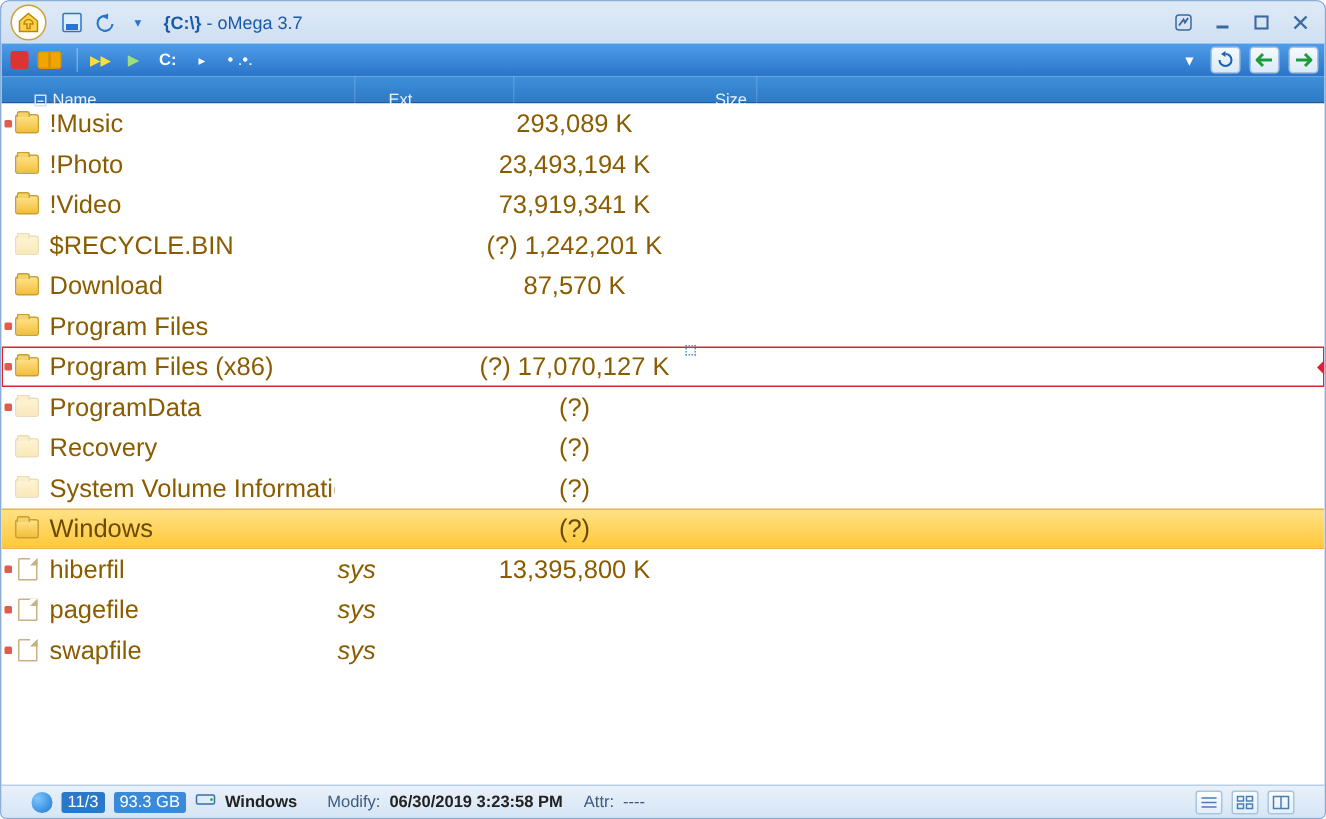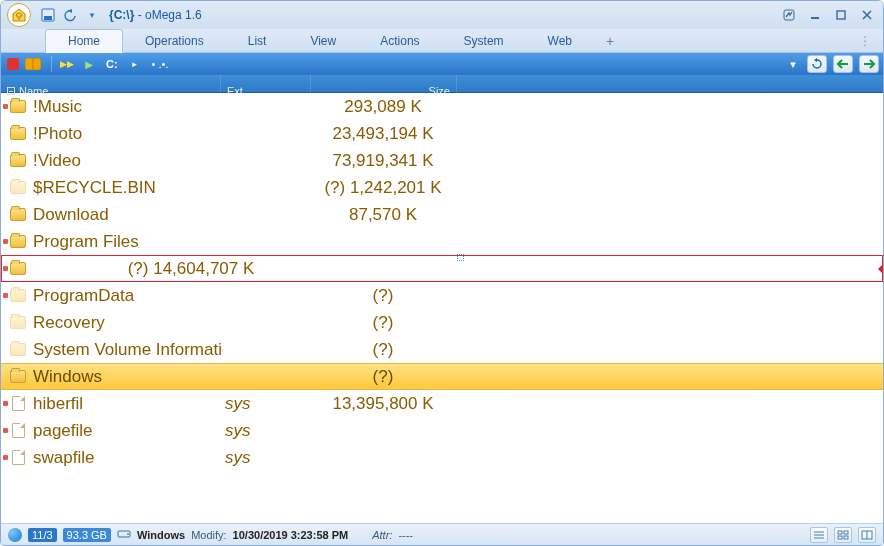--- a/index.html
+++ b/index.html
@@ -33,21 +33,21 @@
 .drivebar .panes::before,.drivebar .panes::after { content:""; flex:1; border:1px solid rgba(0,0,0,.1); }
 .drivebar .db-btn { width:18px; height:16px; display:flex; align-items:center; justify-content:center; cursor:pointer; }
 .drivebar .db-text { padding:0 4px; font-weight:bold; }
 .drivebar .db-text.small { font-weight:normal; font-size:11px; }
 .drivebar .flex1 { flex:1; }
 .drivebar .db-dd { width:16px; color:#fff; }
 .drivebar .right-btn { width:20px; height:18px; background:linear-gradient(#f6fafe,#dbe9f7); border:1px solid #a5c2e2; border-radius:3px; display:flex; align-items:center; justify-content:center; margin-left:2px; cursor:pointer; }
 
 
 .colhead { height:18px; background:linear-gradient(#3f8fd8,#2d7ac6); color:#e8f2fc; font-size:11px; display:flex; border-bottom:1px solid #1f5a99; }
-.colhead .ch { display:flex; align-items:center; padding:16px 6px; border-right:1px solid rgba(255,255,255,.15); }
+.colhead .ch { display:flex; align-items:center; padding:16px 6px; border-right:1px solid rgba(255,255,255,.15);margin-left:16px; }
 .colhead .ch.name { width:220px; }
 .colhead .ch.ext { width:90px; }
 .colhead .ch.size { width:146px; justify-content:flex-end; }
 .colhead .ch-tree { width:8px; height:8px; border:1px solid #cfe3f7; margin-right:4px; display:inline-block; position:relative; }
 .colhead .ch-tree::before { content:""; position:absolute; left:1px; right:1px; top:3px; border-top:1px solid #cfe3f7; }
 
 
 .filelist { flex:1; overflow:auto; background:#fff; }
 .row { display:flex; align-items:center; height:27px; font-size:17px; color:#8a5c00; position:relative; }
 .row .mark { width:8px; display:flex; align-items:center; justify-content:center; }
@@ -61,21 +61,21 @@
 .row .name { width:192px; padding-left:2px; white-space:nowrap; overflow:hidden; }
 .row .ext { width:90px; padding-left:2px;font-style:italic; }
 .row .size { width:146px; text-align:center; padding-right:6px; }
 .row.box-selected { outline:1px solid #d23; outline-offset:-1px; }
 .row.box-selected::after { content:""; position:absolute; right:0; top:50%; transform:translateY(-50%); border:5px solid transparent; border-right-color:#d23; }
 .row.highlighted { background:linear-gradient(#ffe184,#ffc83a); border-top:1px solid #e6b64b; border-bottom:1px solid #e6b64b; height:27px; }
 .row.highlighted .name, .row.highlighted .size { color:#6a4a00; }
 .sel-corner { position:absolute; left:456px; top:-1px; width:7px; height:7px; border:1px dotted #5b8ecf; }
 
 
-.statusbar { height:22px; background:linear-gradient(#e9f1fa,#d6e5f5); border-top:1px solid #b7cfe8; display:flex; align-items:center; font-size:11px; color:#3a5a80; padding:0 7px; gap:6px; }
+.statusbar { height:22px; background:linear-gradient(#e9f1fa,#d6e5f5); border-top:1px solid #b7cfe8; display:flex; align-items:center; font-size:11px; color:#3a5a80; padding:0 20px; gap:6px; }
 .statusbar .sb-ico { width:14px; height:14px; border-radius:50%; background:radial-gradient(circle at 30% 30%,#7fc6ff,#1878d0); display:inline-block; }
 .statusbar .sel-box { background:#2a78c8; color:#fff; padding:1px 4px; border-radius:2px; font-size:11px; }
 .statusbar .bold { font-weight:bold; color:#222; }
 .statusbar .flex1 { flex:1; }
 .statusbar .sb-btn { width:18px; height:16px; border:1px solid #a8c4e0; border-radius:2px; background:linear-gradient(#fbfdff,#e4eef8); display:flex; align-items:center; justify-content:center; cursor:pointer; }
 </style>
 </head>
 <body>
 
 <div class="window">
@@ -96,21 +96,21 @@
         </div>
       <div class="qat-btn">
           <svg width="14" height="14" viewBox="0 0 14 14">
             <path d="M9 3 A5 5 0 1 0 12 8" fill="none" stroke="#2a74c9" stroke-width="1.4"></path>
             <path d="M9 1 L9 5 L5 3 Z" fill="#2a74c9"></path>
           </svg>
         </div>
       <div class="qat-btn" style="font-size:9px;">▾</div>
     </div>
     <div class="title-text">
-      <span class="path">{C:\}</span><span> - </span><span>oMega 1.6</span>
+      <span class="path">{C:\}</span><span> - </span><span>oMega 3.7</span>
     </div>
     <div class="spacer"></div>
     <div class="win-controls">
       <div class="win-btn">
           <svg width="14" height="14" viewBox="0 0 14 14">
             <rect x="2" y="2" width="10" height="10" rx="2" fill="none" stroke="#3b6aa0"></rect>
             <path d="M4 9 L7 5 L8 7 L10 4" fill="none" stroke="#3b6aa0" stroke-width="1.3"></path>
           </svg>
         </div>
       <div class="win-btn">
@@ -125,31 +125,20 @@
         </div>
       <div class="win-btn">
           <svg width="12" height="12" viewBox="0 0 12 12">
             <line x1="2" y1="2" x2="10" y2="10" stroke="#3b6aa0" stroke-width="1.6"></line>
             <line x1="10" y1="2" x2="2" y2="10" stroke="#3b6aa0" stroke-width="1.6"></line>
           </svg>
         </div>
     </div>
   </div>
 
-  <div class="ribbon">
-    <div class="tab active">Home</div>
-      <div class="tab">Operations</div>
-      <div class="tab">List</div>
-      <div class="tab">View</div>
-      <div class="tab">Actions</div>
-      <div class="tab">System</div>
-      <div class="tab">Web</div>
-    <div class="plus">+</div>
-    <div class="ribbon-right">⋮</div>
-  </div>
 
   <div class="drivebar">
     <div class="stop"></div>
     <div class="panes"></div>
     <div style="width:1px;height:16px;background:rgba(255,255,255,.3);margin:0 2px;"></div>
     <div class="db-btn">
         <span style="color:#ffe03a;font-size:9px;">▶▶</span>
       </div>
     <div class="db-btn" style="color:#9fe07a;font-size:10px;">▶</div>
     <div class="db-text">C:</div>
@@ -246,22 +235,23 @@
         <div class="name">Program Files</div>
         <div class="ext"></div>
       </div>
       <div class="row box-selected">
         <div class="mark">
           <div class="dot"></div>
         </div>
         <div class="icon">
           <div class="folder-ico"></div>
         </div>
-        <div class="ext"></div>
-        <div class="size">(?) 14,604,707 K</div>
+        <div class="name">Program Files (x86)</div>
+        <div class="ext"></div>
+        <div class="size">(?) 17,070,127 K</div>
         <div class="sel-corner"></div>
       </div>
       <div class="row">
         <div class="mark">
           <div class="dot"></div>
         </div>
         <div class="icon">
           <div class="folder-ico folder-faded"></div>
         </div>
         <div class="name">ProgramData</div>
@@ -330,23 +320,23 @@
 
   <div class="statusbar">
     <span class="sb-ico"></span>
     <span class="sel-box">11/3</span>
     <span class="sel-box" style="background:#3a8ad8;">93.3 GB</span>
     <span><svg width="14" height="12" viewBox="0 0 14 12">
           <rect x="1" y="3" width="12" height="6" rx="1" fill="#dfeefc" stroke="#3a6fa8"></rect>
           <circle cx="11" cy="6" r="1" fill="#3ab54a"></circle>
         </svg></span>
     <span class="bold">Windows</span>
-    <span style="">Modify:</span>
-    <span class="bold">10/30/2019 3:23:58 PM</span>
-    <span style="margin-left:18px;font-style:italic;">Attr:</span>
+    <span style="margin-left:14px;">Modify:</span>
+    <span class="bold">06/30/2019 3:23:58 PM</span>
+    <span style="margin-left:8px;">Attr:</span>
     <span>----</span>
     <div class="flex1"></div>
     <div class="sb-btn">
         <svg width="12" height="10" viewBox="0 0 12 10">
           <line x1="1" y1="2" x2="11" y2="2" stroke="#4a7db6"></line>
           <line x1="1" y1="5" x2="11" y2="5" stroke="#4a7db6"></line>
           <line x1="1" y1="8" x2="11" y2="8" stroke="#4a7db6"></line>
         </svg>
       </div>
     <div class="sb-btn">

